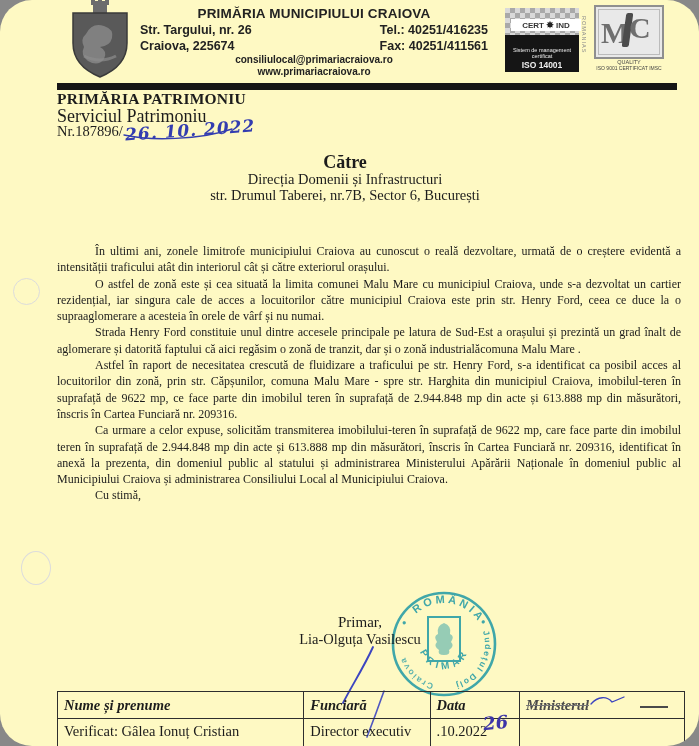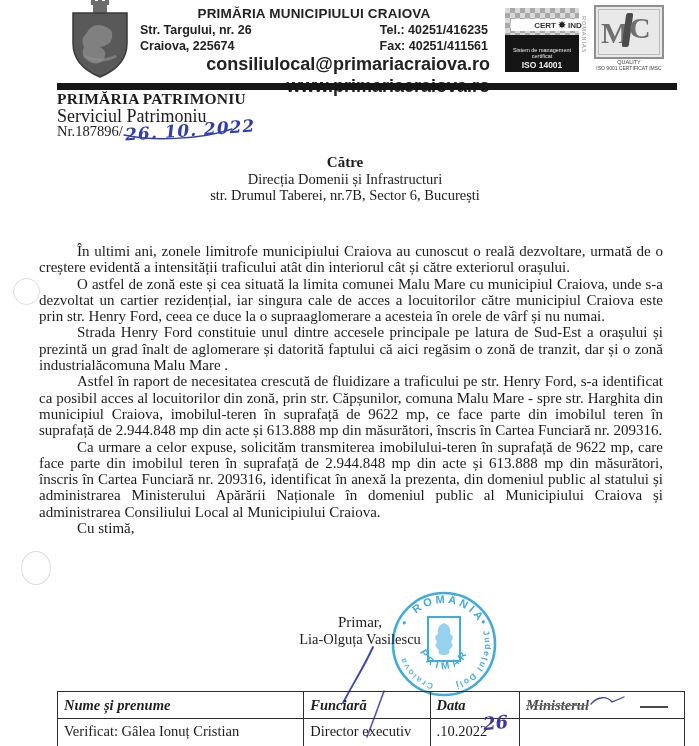--- a/index.html
+++ b/index.html
@@ -1,38 +1,38 @@
 <!DOCTYPE html>
 <html><head>
 <meta charset="utf-8">
 <style>
   html,body{margin:0;padding:0;background:#888;}
-  .page{position:relative;width:699px;height:746px;margin:0 auto;background:#ffffff;
-        overflow:hidden;font-family:"Liberation Serif",serif;color:#1c1c1c;}
+  .page{position:relative;width:699px;height:746px;margin:0 auto;background:#fef9c3;
+        overflow:hidden;font-family:"Liberation Serif",serif;color:#1c1c1c;border-radius:32px;}
   .abs{position:absolute;}
 
   
   .crop-top{left:150px;top:0;width:330px;height:5px;overflow:hidden;text-align:center;}
   .crop-top span{display:inline-block;margin-top:-10px;font-family:"Liberation Sans",sans-serif;
                  font-weight:bold;font-size:13px;color:#222;}
   .coa{left:64px;top:0px;}
   .hdr-block{left:138px;top:6px;width:352px;text-align:center;
              font-family:"Liberation Sans",sans-serif;font-weight:bold;color:#222;}
   .hdr-title{font-size:13.5px;letter-spacing:.2px;}
   .hdr-row{display:flex;justify-content:space-between;font-size:12.5px;margin-top:2px;padding:0 2px;}
-  .hdr-line{font-size:18px;margin-top:1px;text-align:right;}
+  .hdr-line{font-size:10px;margin-top:1px;}
 
   .cert1{left:505px;top:8px;width:74px;height:64px;
          background-color:#d9d9d9;
          background-image:linear-gradient(45deg,#a9a9a9 25%,transparent 25%,transparent 75%,#a9a9a9 75%),
                           linear-gradient(45deg,#a9a9a9 25%,transparent 25%,transparent 75%,#a9a9a9 75%);
          background-position:0 0,5px 5px;background-size:10px 10px;}
   .cert1-label{position:absolute;left:6px;top:11px;width:70px;background:#fff;
                font-family:"Liberation Sans",sans-serif;font-weight:bold;font-size:8px;
-               color:#333;text-align:center;padding:1px 12px;}
+               color:#333;text-align:center;padding:1px 0;}
   .cert1-pin{color:#222;font-size:9px;}
   .cert1-band{position:absolute;left:0;bottom:0;width:100%;background:#151515;color:#eee;
               font-family:"Liberation Sans",sans-serif;text-align:center;padding:12px 0 2px;}
   .cert1-band .cap{font-size:5.5px;line-height:6px;display:block;}
   .cert1-band .std{font-size:8.5px;font-weight:bold;display:block;margin-top:1px;}
 
   .vtext{left:581px;top:16px;writing-mode:vertical-rl;font-family:"Liberation Sans",sans-serif;
          font-size:5.5px;color:#8a8a8a;letter-spacing:1px;}
 
   .cert2{left:592px;top:5px;width:74px;height:66px;font-family:"Liberation Serif",serif;}
@@ -52,24 +52,24 @@
 
   
   .dir{left:57px;top:90px;font-weight:bold;font-size:15.5px;letter-spacing:.2px;}
   .serv{left:57px;top:106px;font-size:18px;}
   .nr{left:57px;top:120px;font-size:14.5px;}
   .hand{font-family:"DejaVu Serif",serif;font-style:italic;font-weight:600;color:#333db0;}
   .nr .hand{display:inline-block;font-size:17px;letter-spacing:1px;transform:rotate(-4deg);margin-left:2px;}
 
   
   .recipient{left:110px;top:155px;width:470px;text-align:center;font-size:14.5px;line-height:15.8px;}
-  .recipient .salut{font-weight:bold;font-size:15px;margin-bottom:1px;}
-
-  
-  .letter-body{left:39px;top:243px;width:624px;font-size:15px;line-height:16.3px;text-align:justify;}
+  .recipient .salut{font-weight:bold;font-size:18px;margin-bottom:1px;}
+
+  
+  .letter-body{left:57px;top:243px;width:624px;font-size:12px;line-height:16.3px;text-align:justify;}
   .letter-body p{margin:0;text-indent:38px;}
   .closing{margin-top:19px;text-indent:38px;}
 
   
   .sig-title{left:285px;top:614px;width:150px;text-align:center;font-size:15px;}
   .sig-name{left:265px;top:631px;width:190px;text-align:center;font-size:14.5px;}
   .stamp{left:389px;top:589px;width:110px;height:110px;mix-blend-mode:multiply;opacity:.9;}
   .pen{pointer-events:none;}
 
   

